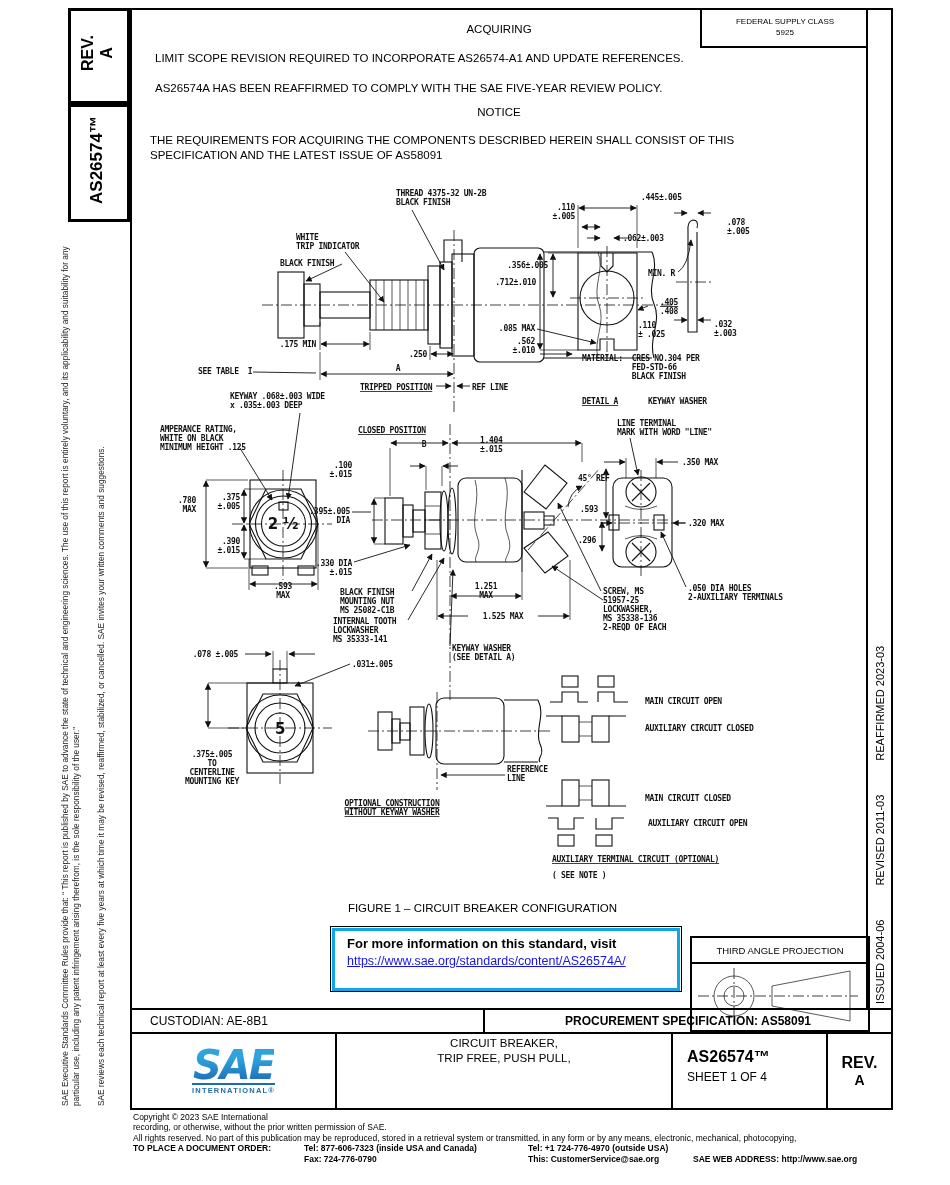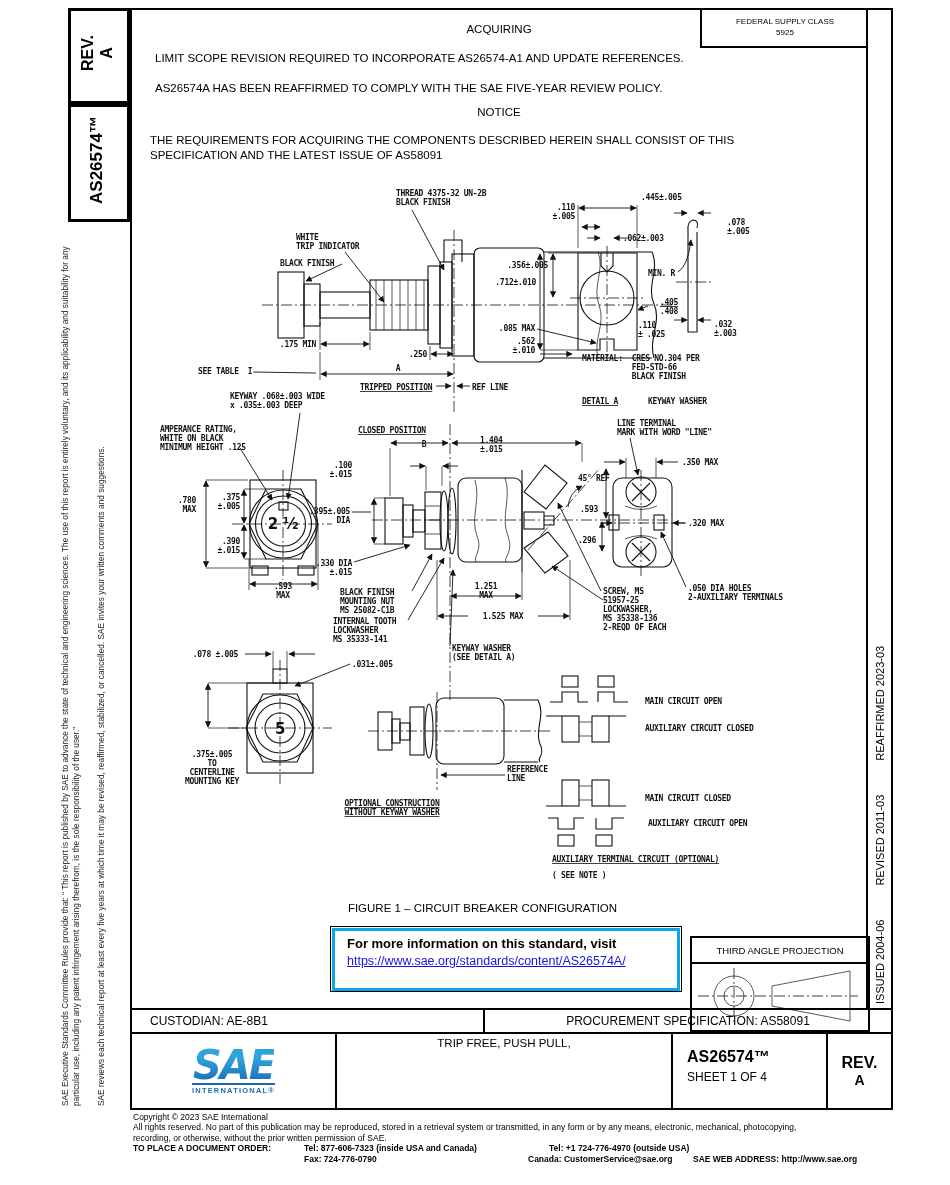--- a/index.html
+++ b/index.html
@@ -55,21 +55,21 @@
   #infobox-line{font-size:13px;font-weight:bold;}
   #infobox a{font-size:12.5px;color:var(--link_blue,#00e);}
 
   
   #projbox{left:690px;top:912px;width:176px;height:92px;border:2px solid #000;margin-top:24px;}
   #projhead{height:24px;border-bottom:2px solid #000;display:flex;align-items:center;justify-content:center;font-size:9.5px;}
 
   
   #row1{left:130px;top:1008px;width:759px;height:22px;border-top:2px solid #000;border-left:2px solid #000;display:flex;font-size:12px;}
   #row1 .c1{width:333px;border-right:2px solid #000;display:flex;align-items:center;padding-left:18px;}
-  #row1 .c2{flex:1;display:flex;align-items:center;justify-content:center;}
+  #row1 .c2{flex:1;display:flex;align-items:center;justify-content:center;font-weight:bold;}
   #row2{left:130px;top:1032px;width:759px;height:74px;border-top:2px solid #000;border-left:2px solid #000;display:flex;}
   #row2 .cell{border-right:2px solid #000;}
   #row2 .cell:last-child{border-right:none;}
   #c-logo{width:203px;display:flex;flex-direction:column;align-items:center;justify-content:center;}
   #c-title{width:334px;}
   #c-num{width:139px;padding:14px 0 0 14px;}
   #c-rev{flex:1;display:flex;flex-direction:column;align-items:center;justify-content:center;font-weight:bold;}
   #aero-h{height:25px;border-bottom:2px solid #000;display:flex;align-items:center;justify-content:center;
           font-size:18px;font-weight:bold;letter-spacing:.5px;}
   #aero-sub{font-size:11.5px;line-height:15px;text-align:center;padding-top:2px;}
@@ -399,46 +399,47 @@
   <div class="c2">PROCUREMENT SPECIFICATION: AS58091</div>
 </div>
 
 <div class="abs" id="row2">
   <div class="cell" id="c-logo">
     <div id="logo-sae">SAE</div>
     <div id="logo-sub">INTERNATIONAL®</div>
   </div>
   <div class="cell" id="c-title">
     <div id="aero-sub">
+      <div>CIRCUIT BREAKER,</div>
       <div>TRIP FREE, PUSH PULL,</div>
     </div>
   </div>
   <div class="cell" id="c-num">
     <div id="doc-num">AS26574™</div>
     <div id="doc-sheet">SHEET 1 OF 4</div>
   </div>
   <div class="cell" id="c-rev">
     <div id="rev-l">REV.</div>
     <div id="rev-v">A</div>
   </div>
 </div>
 
 <div id="copy">
   <div class="r">
       <span class="s" style="left:0">Copyright © 2023 SAE International</span>
     </div>
   <div class="r">
-      <span class="s" style="left:0">All rights reserved. No part of this publication may be reproduced, stored in a retrieval system or transmitted, in any form or by any means, electronic, mechanical, photocopying,</span>
+      <span class="s" style="left:0">recording, or otherwise, without the prior written permission of SAE.</span>
     </div>
   <div class="r">
-      <span class="s" style="left:0">recording, or otherwise, without the prior written permission of SAE.</span>
+      <span class="s" style="left:0">All rights reserved. No part of this publication may be reproduced, stored in a retrieval system or transmitted, in any form or by any means, electronic, mechanical, photocopying,</span>
     </div>
   <div class="r b">
     <span class="s" style="left:0">TO PLACE A DOCUMENT ORDER:</span>
     <span class="s" style="left:171px">Tel: 877-606-7323 (inside USA and Canada)</span>
-    <span class="s" style="left:416px">Tel: +1 724-776-4970 (outside USA)</span>
+    <span class="s" style="left:395px">Tel: +1 724-776-4970 (outside USA)</span>
   </div>
   <div class="r b">
     <span class="s" style="left:171px">Fax: 724-776-0790</span>
-    <span class="s" style="left:395px">Canada: CustomerService@sae.org</span>
+    <span class="s" style="left:395px">This: CustomerService@sae.org</span>
     <span class="s" style="left:560px">SAE WEB ADDRESS: http://www.sae.org</span>
   </div>
 </div>
 
 </body></html>

